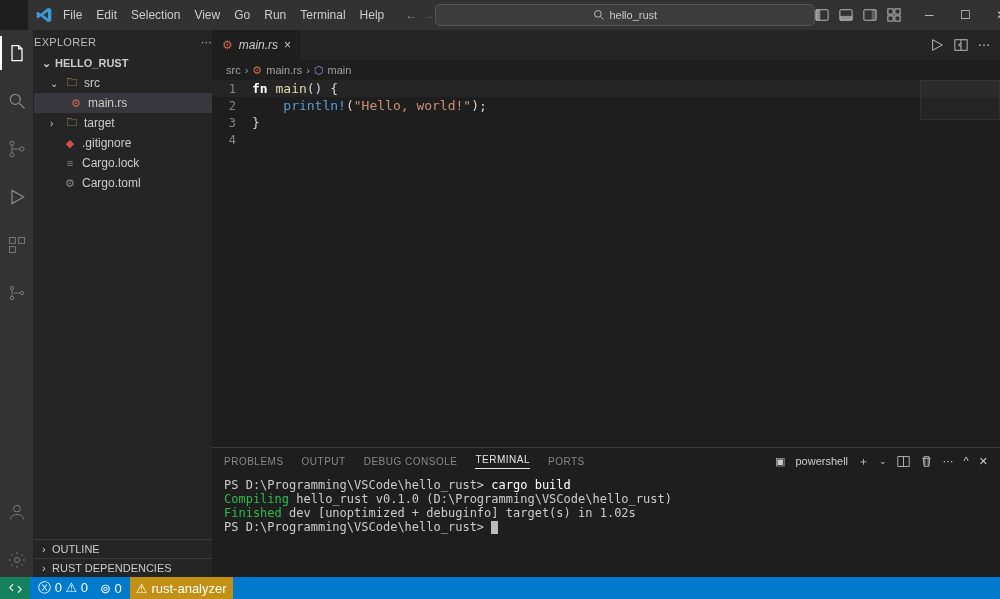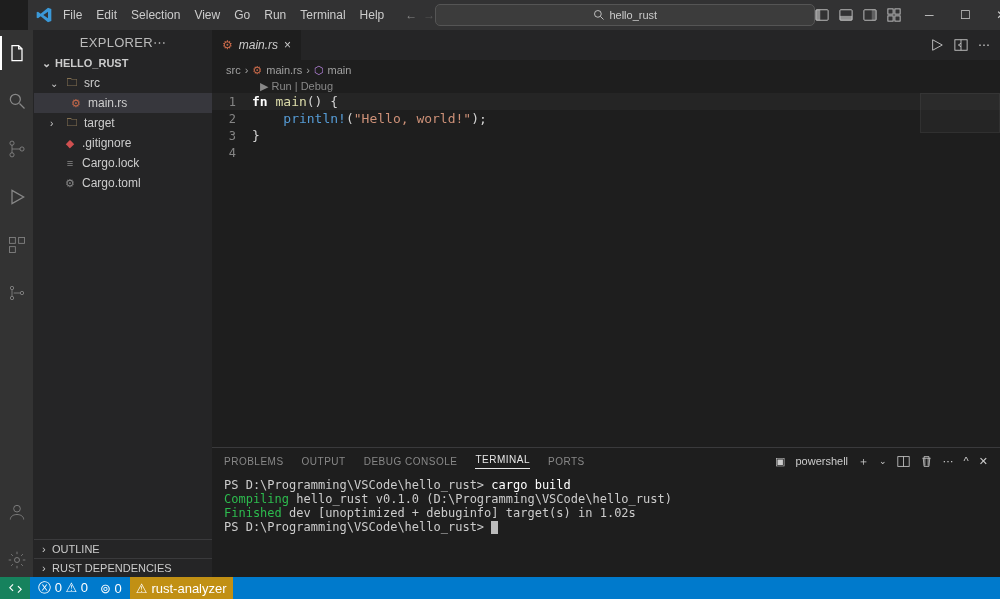--- a/index.html
+++ b/index.html
@@ -47,22 +47,22 @@
   padding-top:6px; gap:14px; color:#888;
   border-right:1px solid #252526;
 }
 .activitybar .item { width:34px; height:34px; display:flex; align-items:center; justify-content:center; }
 .activitybar .item.active { border-left:2px solid #fff; color:#fff; padding-right:2px; }
 .activitybar .spacer { flex:1; }
 .sidebar {
   width: 178px; background:#252526; display:flex; flex-direction:column;
 }
 .sidebar .header {
-  height:24px; display:flex; align-items:center; justify-content:center;
-  padding:0 24px; font-size:13px; color:#bbb; letter-spacing:0.3px;
+  height:24px; display:flex; align-items:center; justify-content:space-between;
+  padding:0 0; font-size:11px; color:#bbb; letter-spacing:0.3px;
 }
 .sidebar .project {
   padding:3px 8px; font-size:11px; font-weight:bold; color:#ccc;
 }
 .sidebar .tree { font-size:12px; color:#ccc; flex:1; overflow:auto; }
 .sidebar .tree .row { display:flex; align-items:center; height:20px; padding-left:8px; }
 .sidebar .tree .row.selected { background:#37373d; }
 .sidebar .tree .chev { width:14px; color:#ccc; font-size:10px; }
 .sidebar .tree .icon { width:16px; text-align:center; margin-right:4px; font-size:11px; }
 .sidebar .section { padding:3px 8px; font-size:11px; border-top:1px solid #3a3a3c; color:#ccc; }
@@ -292,21 +292,20 @@
     </div>
     <div class="breadcrumb">
       <span>src</span>
       <span>›</span>
       <span style="color:#c96a4a;">⚙</span>
       <span>main.rs</span>
       <span>›</span>
       <span style="color:#b180d7;">⬡</span>
       <span>main</span>
     </div>
-    <div class="codelens">▶ Run | Debug</div>
     <div class="code">
       <div class="minimap"></div>
       <div class="line" style="background:rgba(255,255,255,0.03);">
         <div class="gutter">1</div>
         <div class="content"><span class="tk-keyword">fn </span><span class="tk-fn">main</span><span class="tk-punc">() {</span></div>
       </div>
       <div class="line">
         <div class="gutter">2</div>
         <div class="content">    <span class="tk-macro">println!</span><span class="tk-punc">(</span><span class="tk-str">"Hello, world!"</span><span class="tk-punc">);</span></div>
       </div>

